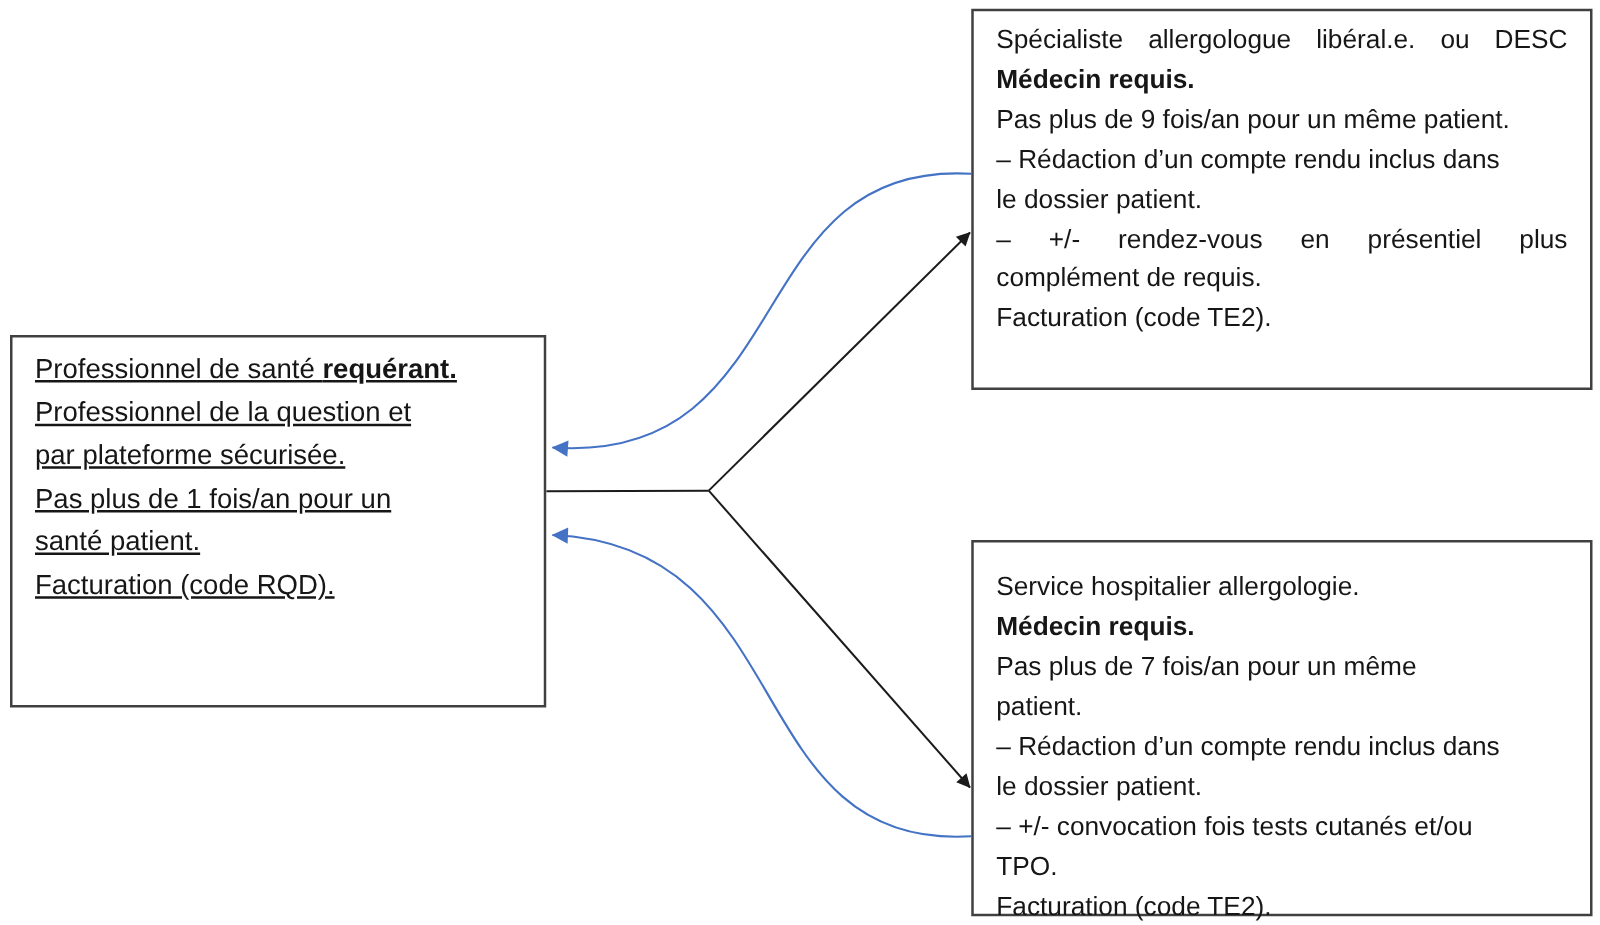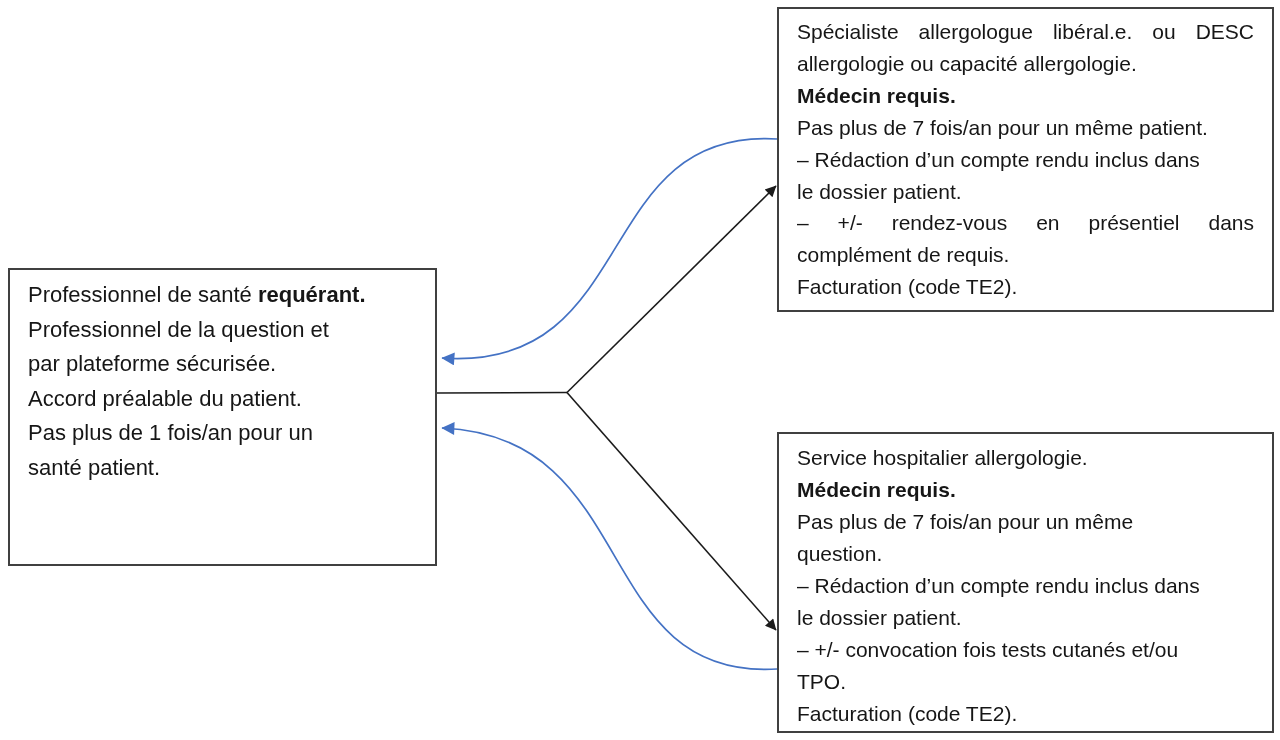--- a/index.html
+++ b/index.html
@@ -53,30 +53,30 @@
     white-space:normal;
     text-align:justify;
     text-align-last:justify;
   }
   .bold{font-weight:bold;}
   .box.requester{
     left:8px;top:268px;width:429px;height:298px;
     padding:8px 8px 0 18px;
     font-size:22px;
   }
-  .box.requester .line{line-height:34.6px;}
+  .box.requester .line{line-height:34.6px;text-decoration:underline;}
   .box.specialist{
     left:777px;top:7px;width:497px;height:305px;
     padding:7px 18px 0 18px;
     font-size:21px;
   }
   .box.specialist .line{line-height:31.9px;}
   .box.hospital{
     left:777px;top:432px;width:497px;height:301px;
-    padding:8px 15px 0 18px;
+    padding:20px 15px 0 18px;
     font-size:21px;
   }
   .box.hospital .line{line-height:32px;}
 </style>
 </head>
 <body>
 
 <div class="canvas">
 
   <svg class="arrows" viewBox="0 0 1280 740" xmlns="http://www.w3.org/2000/svg">
@@ -92,42 +92,41 @@
     <path class="black-line" d="M567 392.5 L776 186" marker-end="url(#mBlack)"></path>
     <path class="black-line" d="M567 392.5 L776 630" marker-end="url(#mBlack)"></path>
     <path class="blue-line" d="M777 139 C590 128, 642 372, 442 358" marker-end="url(#mBlue)"></path>
     <path class="blue-line" d="M777 669 C590 680, 642 436, 442 428" marker-end="url(#mBlue)"></path>
   </svg>
 
   <div class="box requester">
     <div class="line"><span>Professionnel de santé </span><span class="bold">requérant.</span></div>
     <div class="line">Professionnel de la question et</div>
     <div class="line">par plateforme sécurisée.</div>
-    <div class="line">Accord préalable du patient.</div>
     <div class="line">Pas plus de 1 fois/an pour un</div>
     <div class="line">santé patient.</div>
+    <div class="line">Facturation (code RQD).</div>
   </div>
 
   <div class="box specialist">
     <div class="line stretch">Spécialiste allergologue libéral.e. ou DESC</div>
-    <div class="line">allergologie ou capacité allergologie.</div>
     <div class="line bold">Médecin requis.</div>
-    <div class="line">Pas plus de 7 fois/an pour un même patient.</div>
+    <div class="line">Pas plus de 9 fois/an pour un même patient.</div>
     <div class="line">– Rédaction d’un compte rendu inclus dans</div>
     <div class="line">le dossier patient.</div>
-    <div class="line stretch">– +/- rendez-vous en présentiel dans</div>
+    <div class="line stretch">– +/- rendez-vous en présentiel plus</div>
     <div class="line">complément de requis.</div>
     <div class="line">Facturation (code TE2).</div>
   </div>
 
   <div class="box hospital">
     <div class="line">Service hospitalier allergologie.</div>
     <div class="line bold">Médecin requis.</div>
     <div class="line">Pas plus de 7 fois/an pour un même</div>
-    <div class="line">question.</div>
+    <div class="line">patient.</div>
     <div class="line">– Rédaction d’un compte rendu inclus dans</div>
     <div class="line">le dossier patient.</div>
     <div class="line">– +/- convocation fois tests cutanés et/ou</div>
     <div class="line">TPO.</div>
     <div class="line">Facturation (code TE2).</div>
   </div>
 
 </div>
 
 </body></html>

